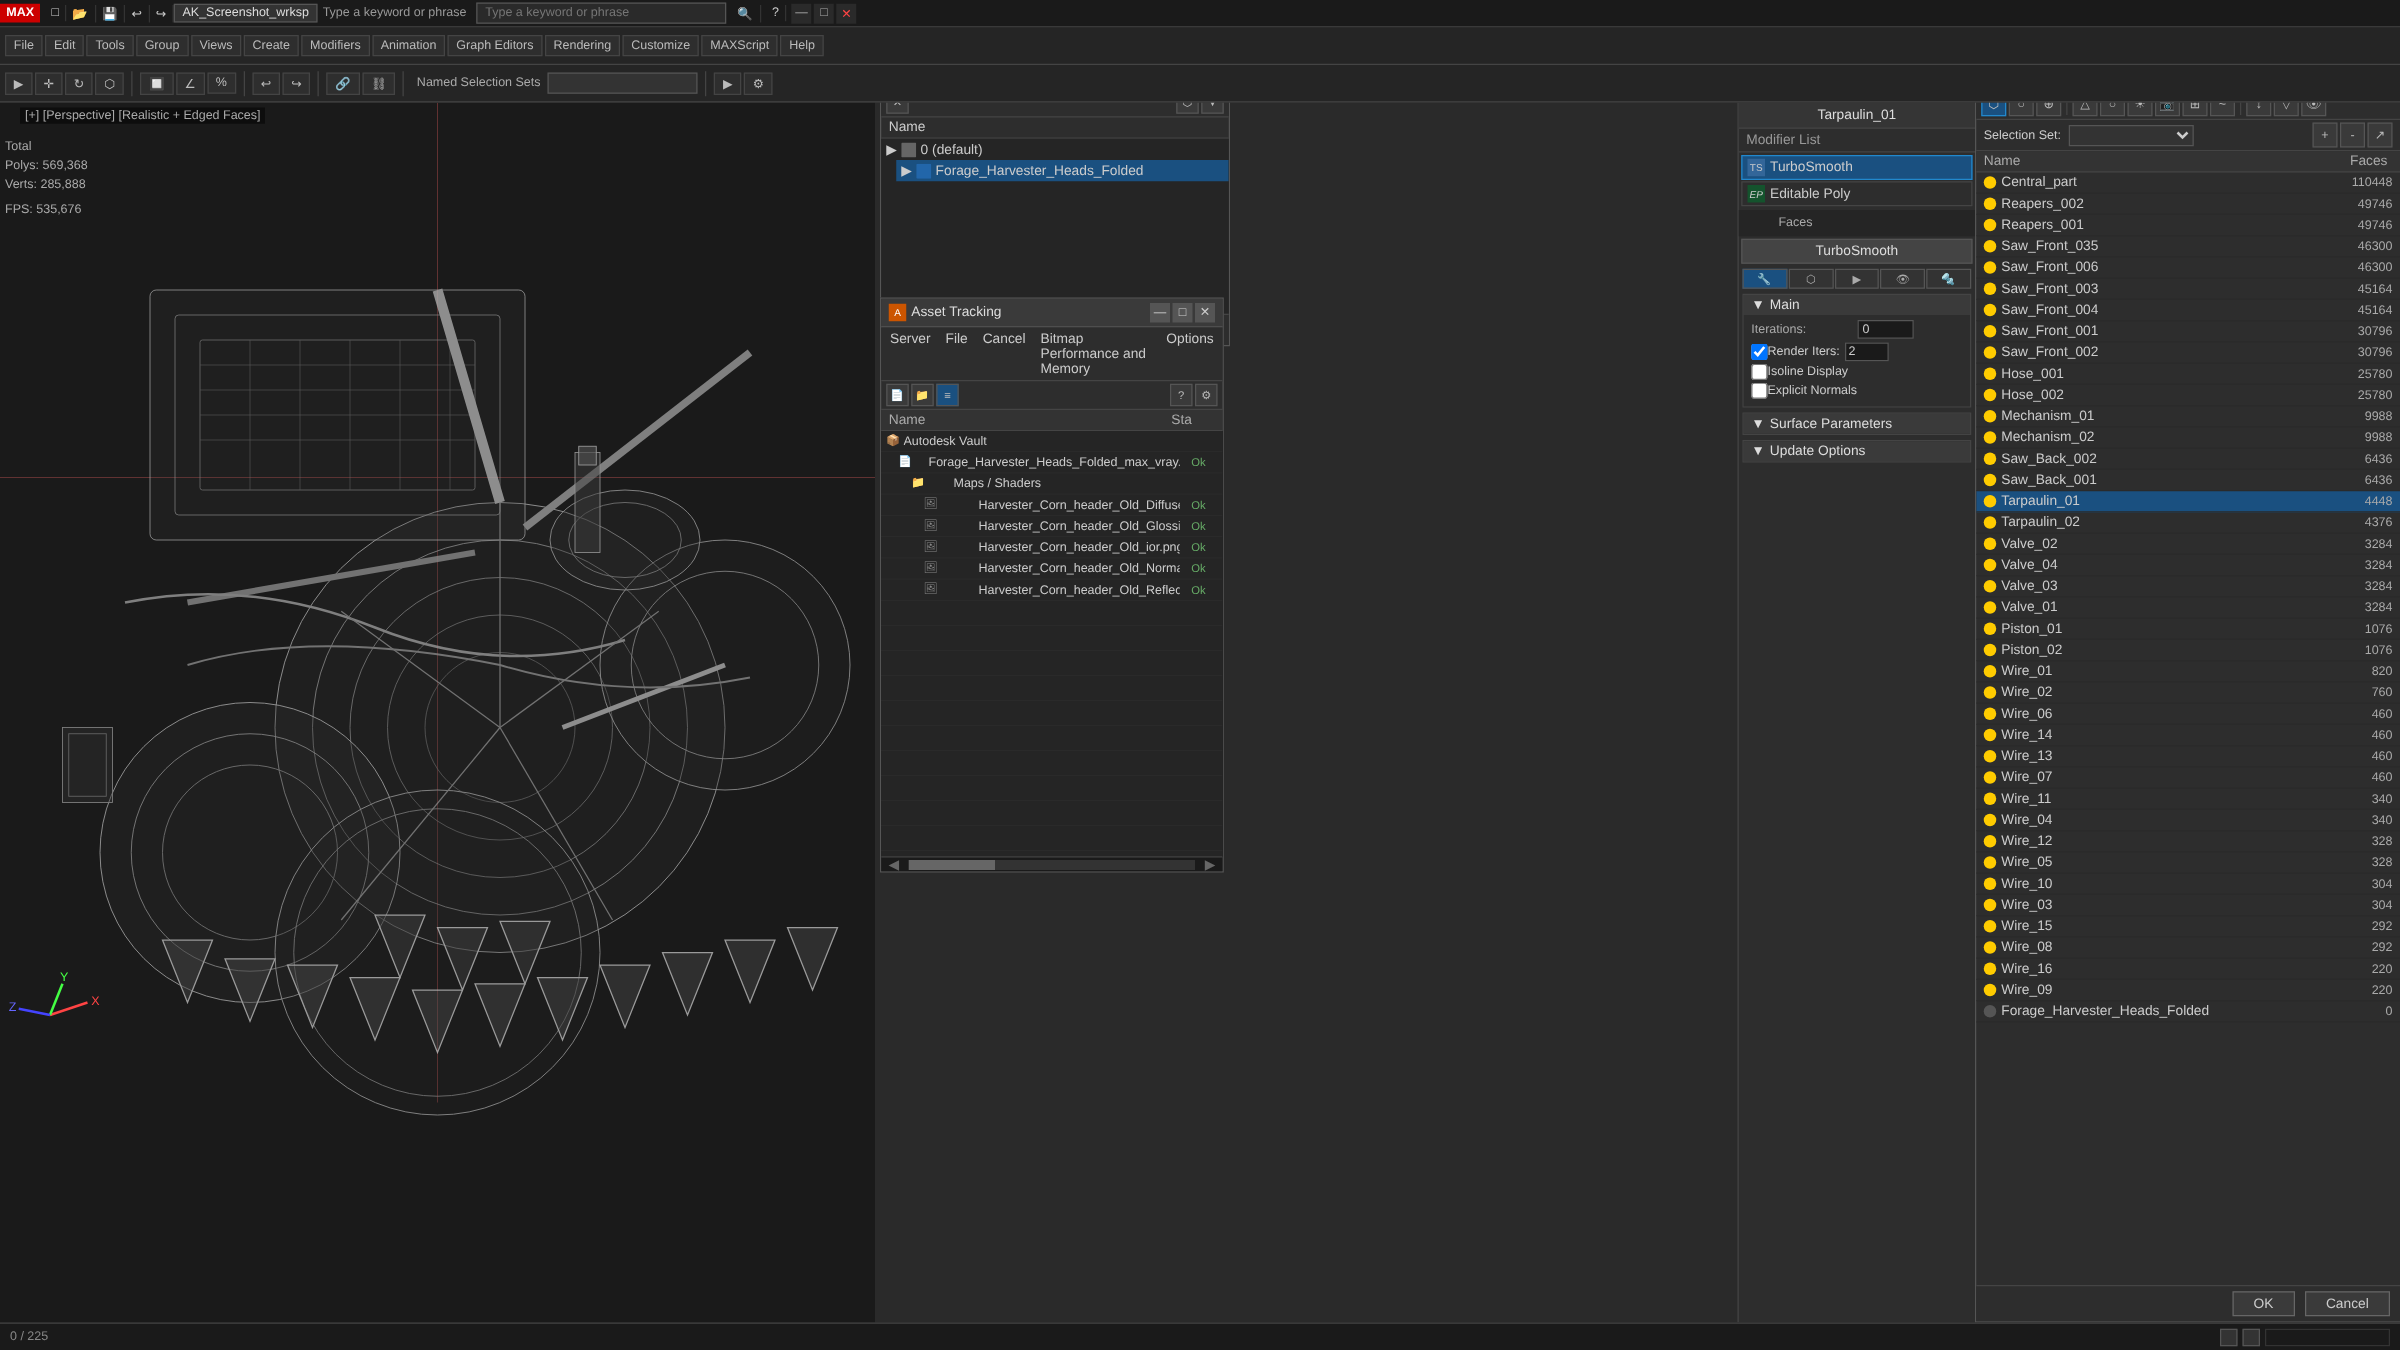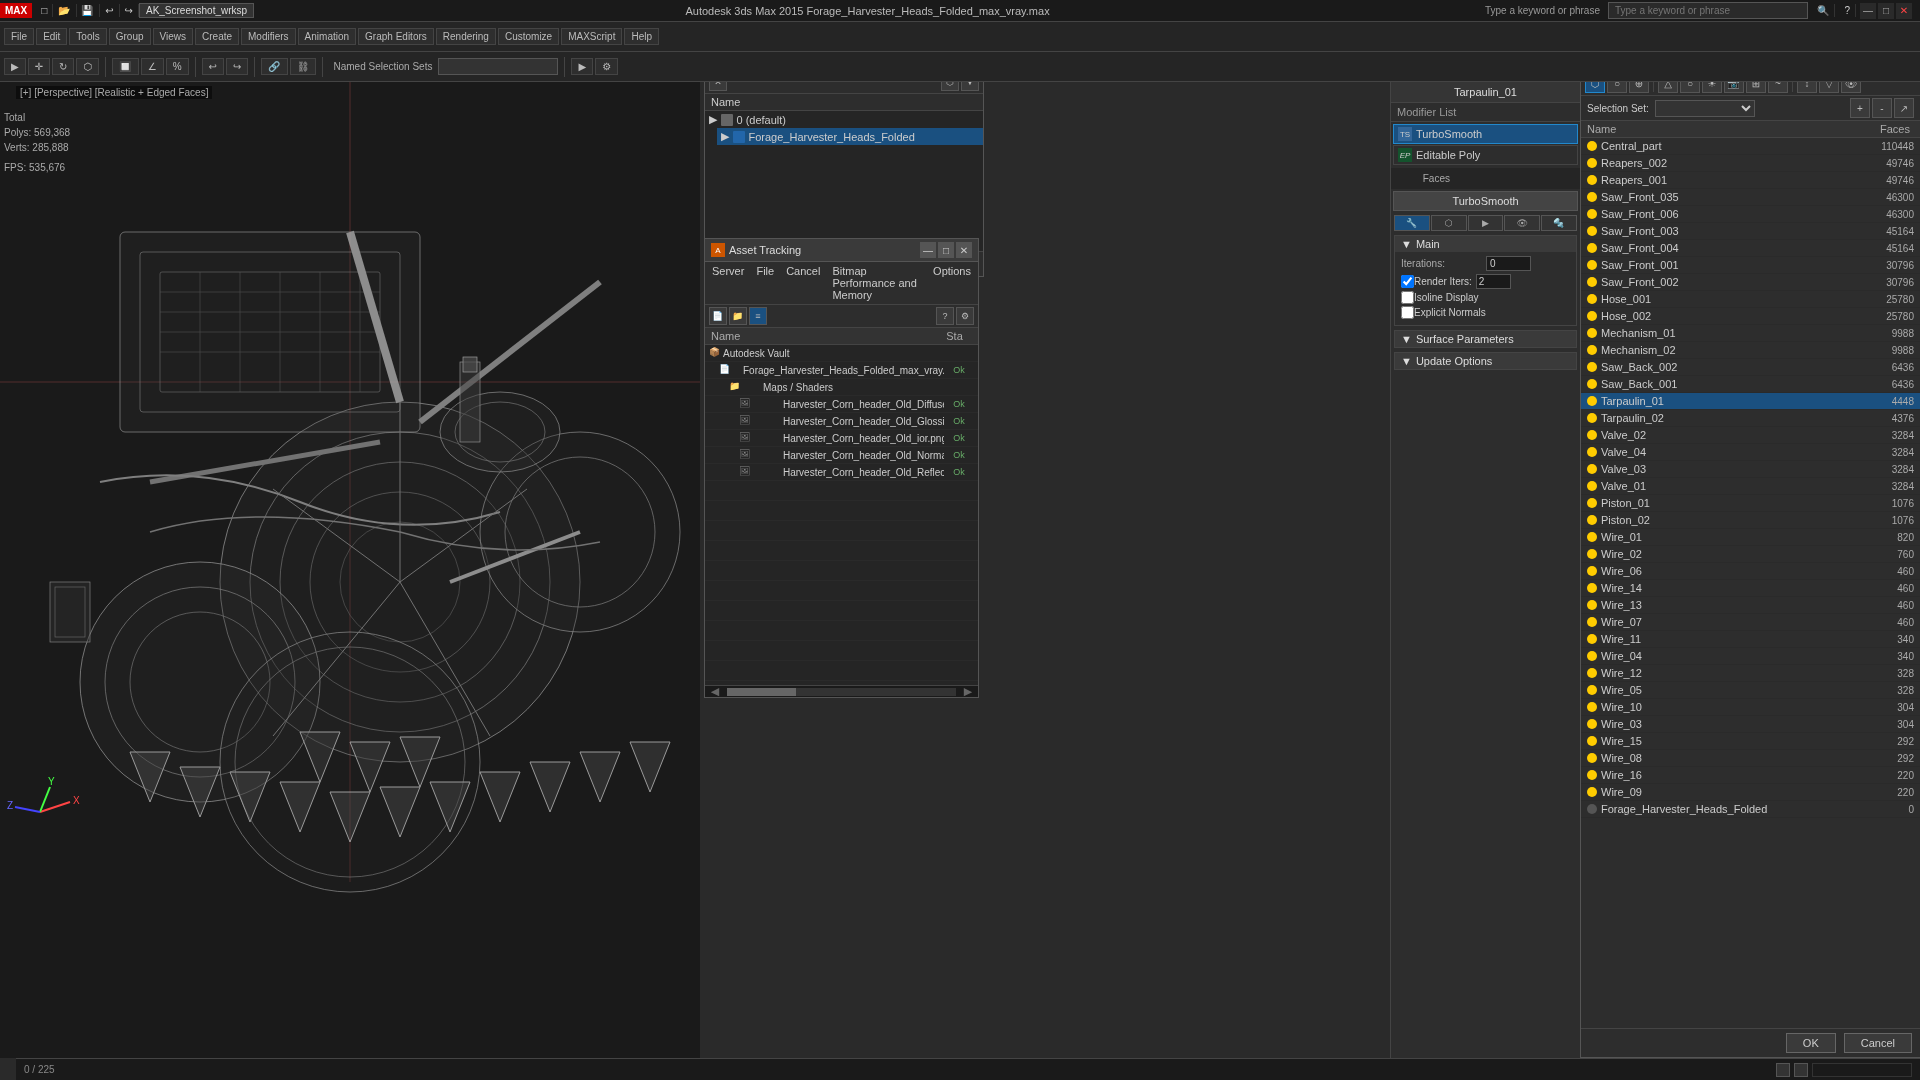--- a/index.html
+++ b/index.html
@@ -154,21 +154,21 @@
     
     .viewport-bg {
       position: absolute;
       top: 0; left: 0; right: 0; bottom: 0;
       background: #1a1a1a;
     }
 
     
     #status-bar {
       position: absolute;
-      bottom: 0; left: 16px; right: 0;
+      bottom: 0; left: 0; right: 0;
       height: 22px;
       background: #1a1a1a;
       display: flex;
       align-items: center;
       padding: 0 8px;
       border-top: 1px solid #444;
       font-size: 10px;
       color: #888;
       z-index: 100;
       margin-top: 48px;
@@ -617,21 +617,20 @@
 
 <div id="top-bar">
   <div class="top-bar-logo">MAX</div>
 
   <div class="top-bar-btn">□</div>
   <div class="top-bar-btn">📂</div>
   <div class="top-bar-btn">💾</div>
   <div class="top-bar-btn">↩</div>
   <div class="top-bar-btn">↪</div>
   <div style="background:#333;padding:1px 6px;font-size:10px;color:#ddd;border:1px solid #555;">AK_Screenshot_wrksp</div>
-  <div class="top-bar-title">Autodesk 3ds Max 2015    Forage_Harvester_Heads_Folded_max_vray.max</div>
   <div class="top-bar-right">
     <div style="font-size:10px;color:#999;padding:0 4px;">Type a keyword or phrase</div>
     <input type="text" style="background: rgb(42, 42, 42); border: 1px solid rgb(85, 85, 85); color: rgb(204, 204, 204); padding: 2px 6px; font-size: 10px; width: 200px;" placeholder="Type a keyword or phrase">
     <div class="top-bar-btn">🔍</div>
     <div class="top-bar-btn">?</div>
     <div class="window-ctrl">
       <div class="wc-btn">—</div>
       <div class="wc-btn">□</div>
       <div class="wc-btn" style="color:#ff4444;">✕</div>
     </div>
@@ -861,21 +860,21 @@
   <div class="at-toolbar">
     <div class="panel-tb-btn">📄</div>
     <div class="panel-tb-btn">📁</div>
     <div class="panel-tb-btn" style="background:#1a5080;">≡</div>
     <div style="flex:1"></div>
     <div class="panel-tb-btn">?</div>
     <div class="panel-tb-btn">⚙</div>
   </div>
   <div class="at-headers">
     <div style="flex:1;">Name</div>
-    <div style="width:35px;text-align:center;">Sta</div>
+    <div style="width:35px;text-align:left;">Sta</div>
   </div>
   <div class="at-list">
     <div class="at-row">
       <div class="at-icon">📦</div>
       <div class="row-name">Autodesk Vault</div>
       <div class="row-status"></div>
     </div>
     <div class="at-row">
       <div class="at-icon indent1">📄</div>
       <div class="row-name indent1">Forage_Harvester_Heads_Folded_max_vray.max</div>

